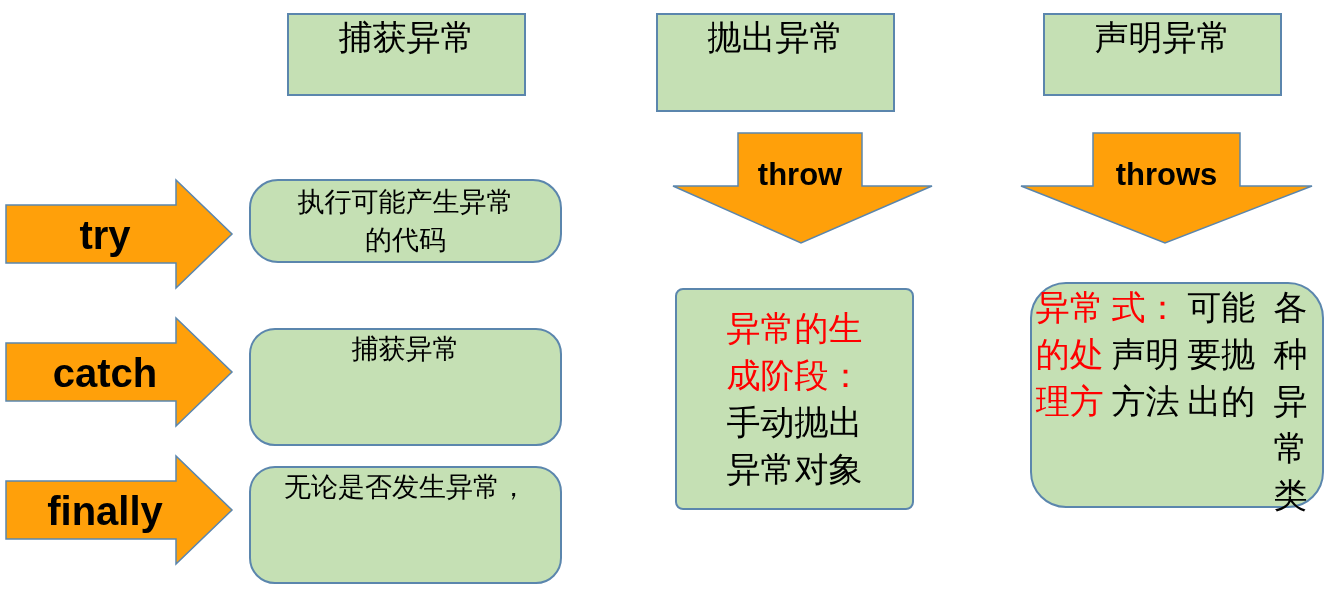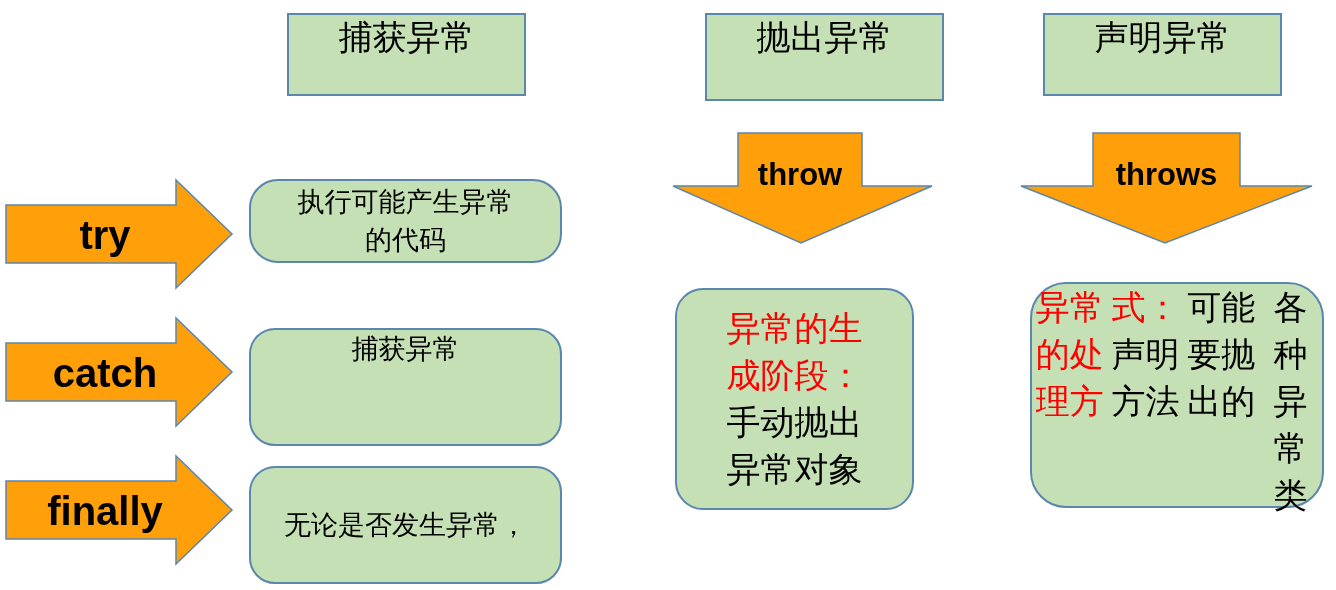--- a/index.html
+++ b/index.html
@@ -16,21 +16,21 @@
   svg.arrow { position: absolute; overflow: visible; }
   .arrow-label { position: absolute; font-family: "Liberation Sans", sans-serif; font-weight: bold;
                  color: #000; text-align: center; }
 </style>
 </head>
 <body>
 
 <div class="box header-box" style="left:287px; top:13px; width:239px; height:83px;">
   <span>捕获异常</span>
 </div>
-<div class="box header-box" style="left:705px; top:13px; width:239px; height:88px;">
+<div class="box header-box" style="left:656px; top:13px; width:239px; height:99px;">
   <span>抛出异常</span>
 </div>
 <div class="box header-box" style="left:1043px; top:13px; width:239px; height:83px;font-family:Liberation Serif, serif;">
   <span>声明异常</span>
 </div>
 
 <svg class="arrow" style="left:0; top:178px;" width="240" height="112">
   <polygon points="6,27 176,27 176,2 232,56 176,110 176,85 6,85" fill="#ffa00a" stroke="#5b86ad" stroke-width="1.5"></polygon>
 </svg>
 <div class="arrow-label" style="left:40px; top:212px; width:130px; font-size:40px; line-height:46px;">try</div>
@@ -45,35 +45,35 @@
 </svg>
 <div class="arrow-label" style="left:20px; top:488px; width:170px; font-size:40px; line-height:46px;">finally</div>
 
 <div class="box rounded small-text" style="left:249px; top:179px; width:313px; height:84px; flex-direction:column;border-radius:29px;">
   <span>执行可能产生异常</span>
   <span>的代码</span>
 </div>
 <div class="box rounded small-text" style="left:249px; top:328px; width:313px; height:118px;">
   <span>捕获异常</span>
 </div>
-<div class="box rounded small-text" style="left:249px; top:466px; width:313px; height:118px; flex-direction:column;">
+<div class="box rounded small-text" style="left:249px; top:466px; width:313px; height:118px; flex-direction:row;">
   <span>无论是否发生异常，</span>
 </div>
 
 <svg class="arrow" style="left:670px; top:130px;" width="265" height="116">
   <polygon points="68,3 192,3 192,56 262,56 131,113 3,56 68,56" fill="#ffa00a" stroke="#5b86ad" stroke-width="1.5"></polygon>
 </svg>
 <div class="arrow-label" style="left:738px; top:156px; width:124px; font-size:31px; line-height:38px;">throw</div>
 
 <svg class="arrow" style="left:1018px; top:130px;" width="298" height="116">
   <polygon points="75,3 222,3 222,56 294,56 147,113 3,56 75,56" fill="#ffa00a" stroke="#5b86ad" stroke-width="1.5"></polygon>
 </svg>
 <div class="arrow-label" style="left:1093px; top:156px; width:147px; font-size:31px; line-height:38px;">throws</div>
 
-<div class="box rounded big-text" style="left:675px; top:288px; width:239px; height:222px; flex-direction:column; border-radius:28px;">
+<div class="box rounded big-text" style="left:675px; top:288px; width:239px; height:222px; flex-direction:column; border-radius:8px;">
   <span class="red">异常的生</span>
   <span class="red">成阶段：</span>
   <span>手动抛出</span>
   <span>异常对象</span>
 </div>
 
 <div class="box rounded big-text" style="left:1030px; top:282px; width:294px; height:226px; flex-direction:row; border-radius:36px;">
   <span class="red">异常的处理方</span>
   <span>
     <span class="red">式：</span><span>声明方法</span>

